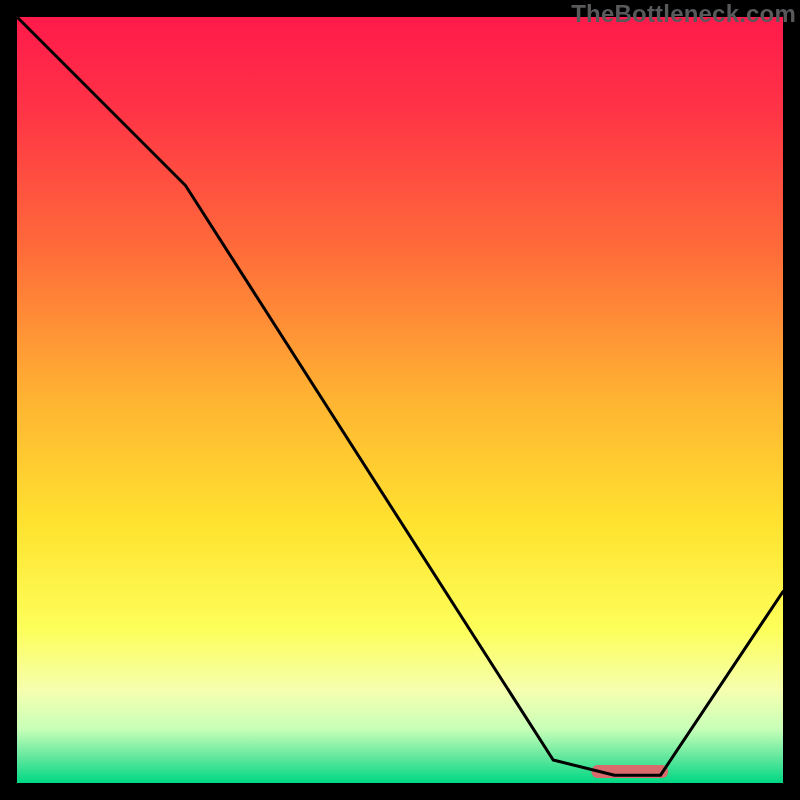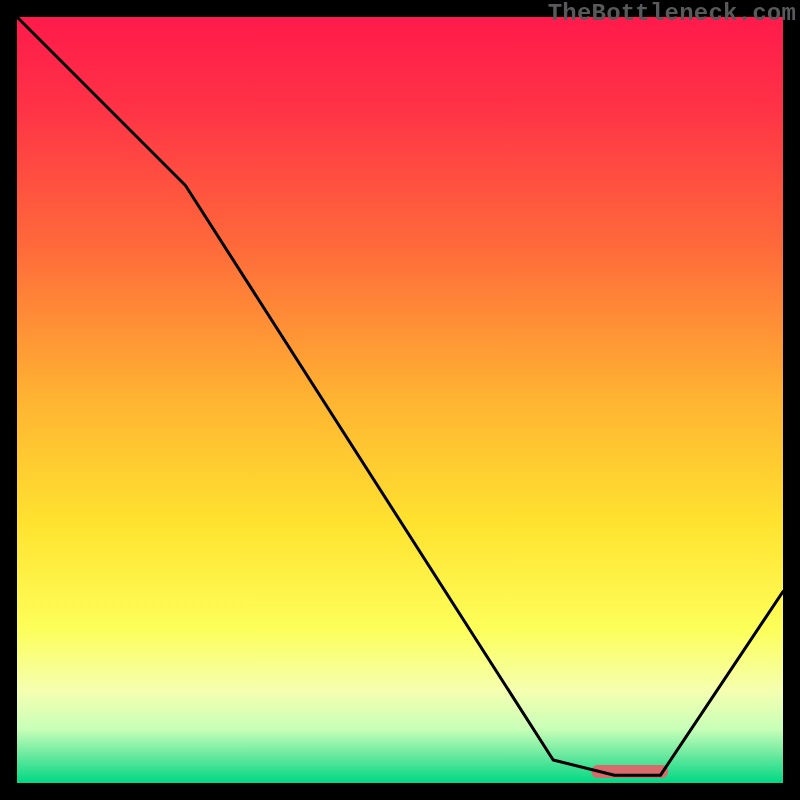--- a/index.html
+++ b/index.html
@@ -21,21 +21,21 @@
     left: 17px;
     top: 17px;
     width: 766px;
     height: 766px;
     overflow: hidden;
   }
   .watermark {
     position: absolute;
     top: 0;
     right: 4px;
-    font-family: Liberation Mono, monospace;
+    font-family: Liberation Sans, sans-serif;
     font-size: 24px;
     font-weight: bold;
     color: #58595b;
     letter-spacing: 0.2px;
     user-select: none;
   }
   svg {
     display: block;
   }
 </style>

